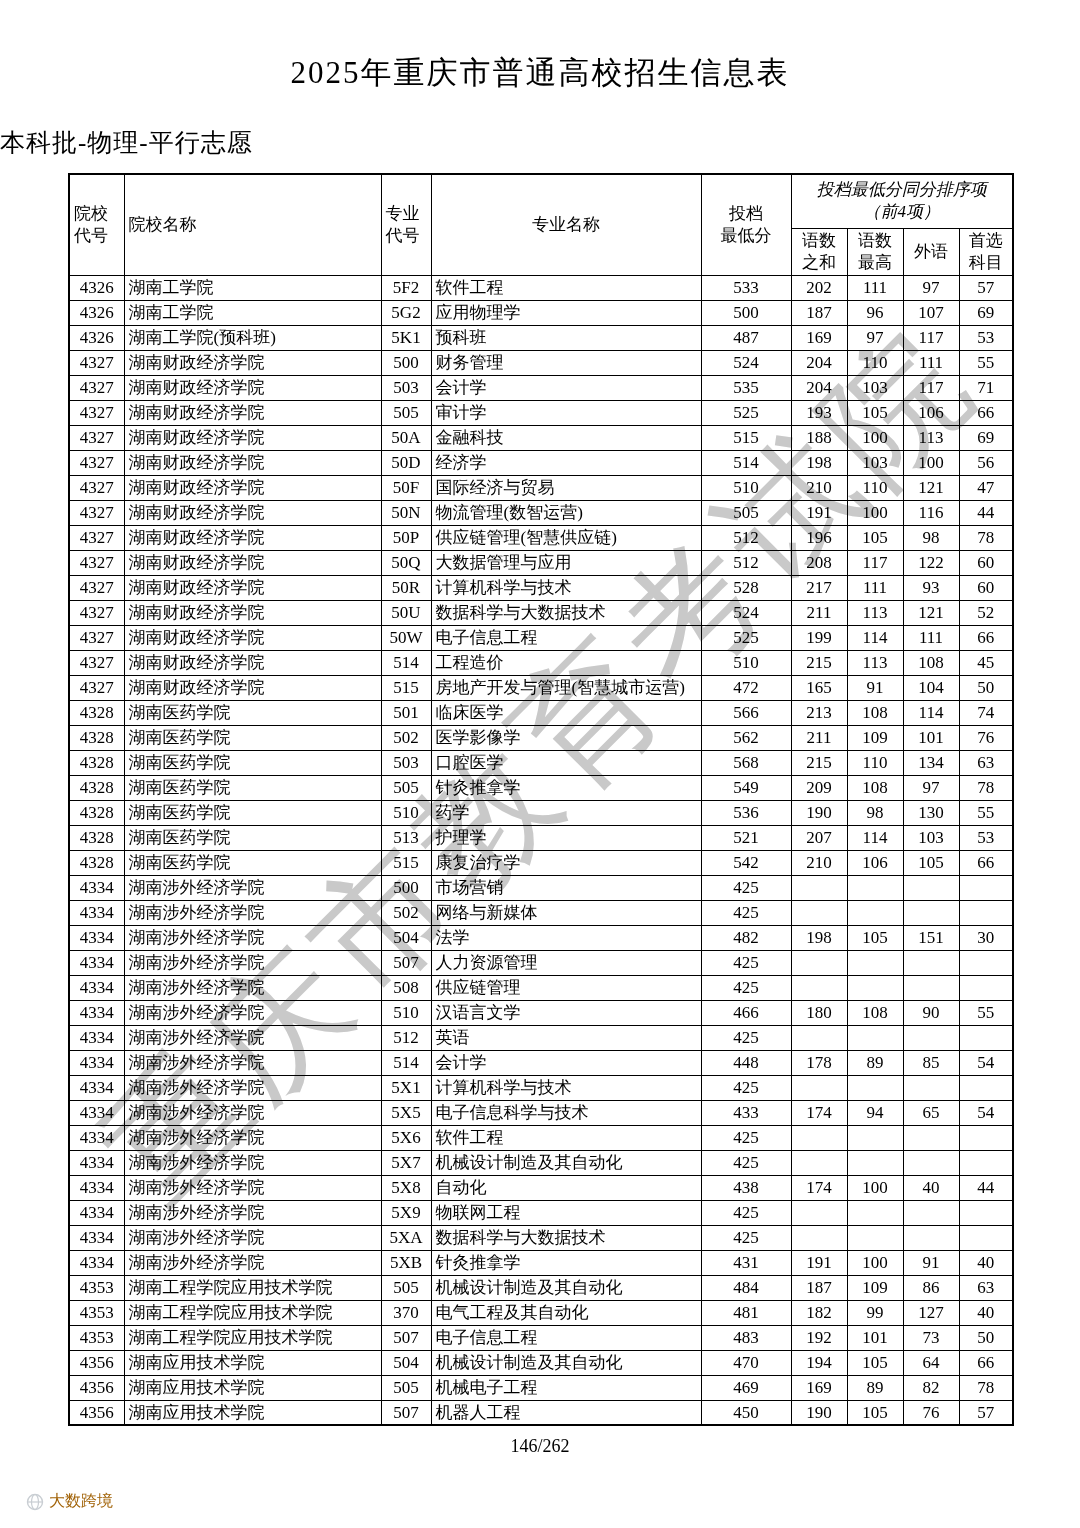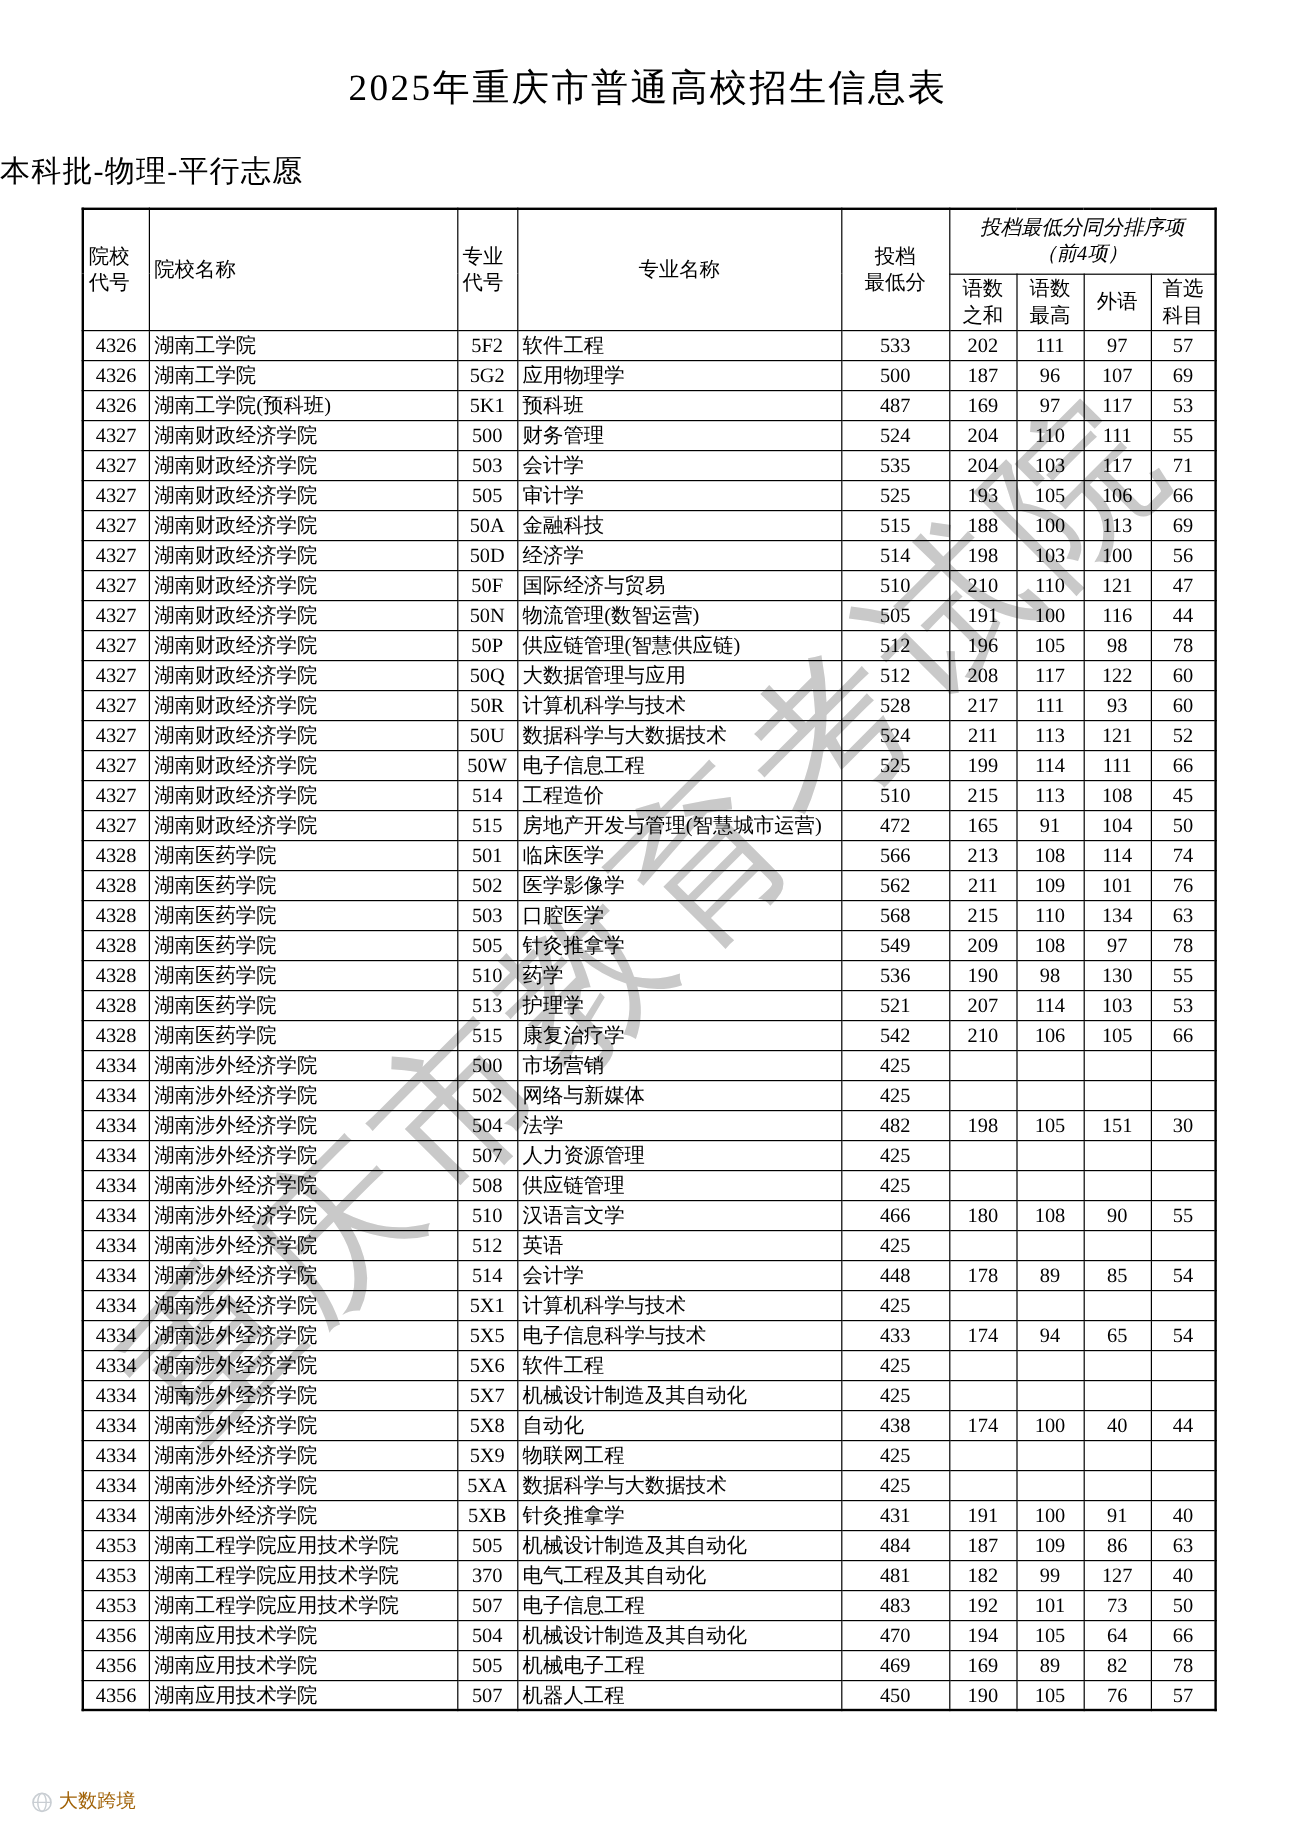--- a/index.html
+++ b/index.html
@@ -647,20 +647,21 @@
           <td class="c-left">机器人工程</td>
           <td class="c-center">450</td>
           <td class="c-center">190</td>
           <td class="c-center">105</td>
           <td class="c-center">76</td>
           <td class="c-center">57</td>
         </tr>
       </tbody>
   </table>
 
+  <div class="pageno">146/262</div>
 
   <div class="brand">
     <svg width="18" height="18" viewBox="0 0 18 18" fill="none">
       <circle cx="9" cy="9" r="7.5" stroke="#c9ced3" stroke-width="1.4"></circle>
       <ellipse cx="9" cy="9" rx="3.5" ry="7.5" stroke="#c9ced3" stroke-width="1.2"></ellipse>
       <line x1="1.5" y1="9" x2="16.5" y2="9" stroke="#c9ced3" stroke-width="1.2"></line>
     </svg>
     <span>大数跨境</span>
   </div>
 

